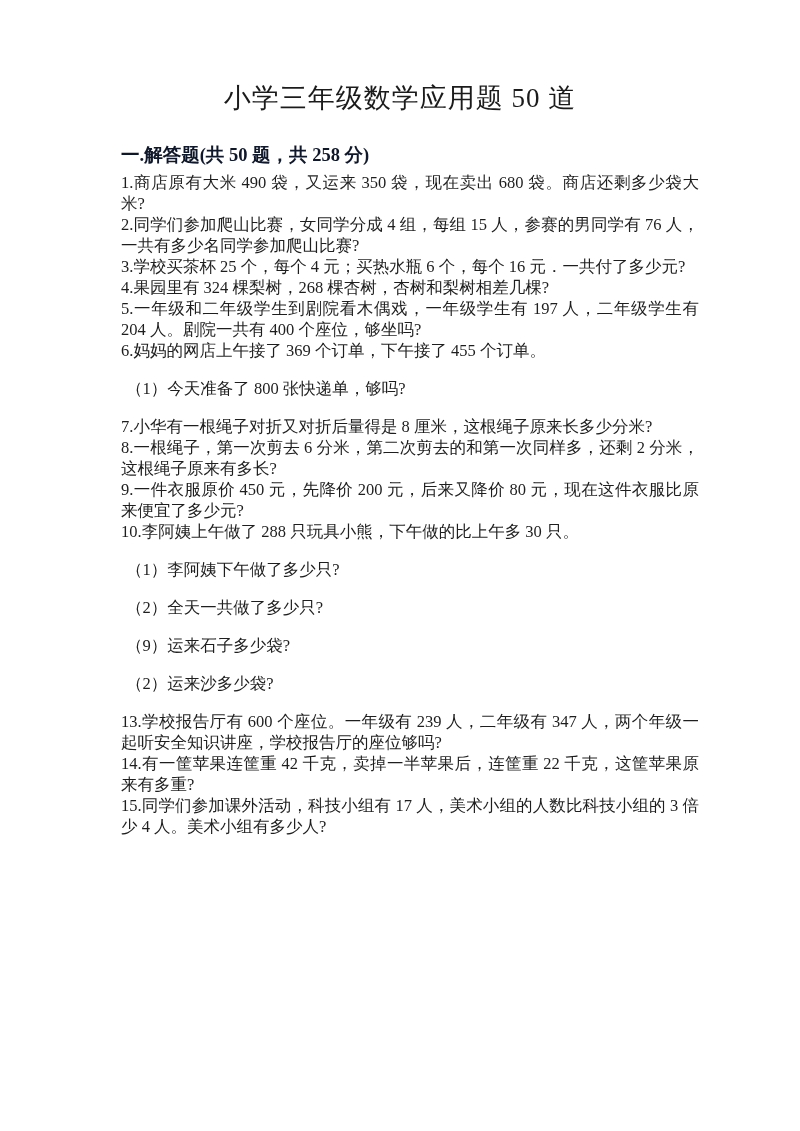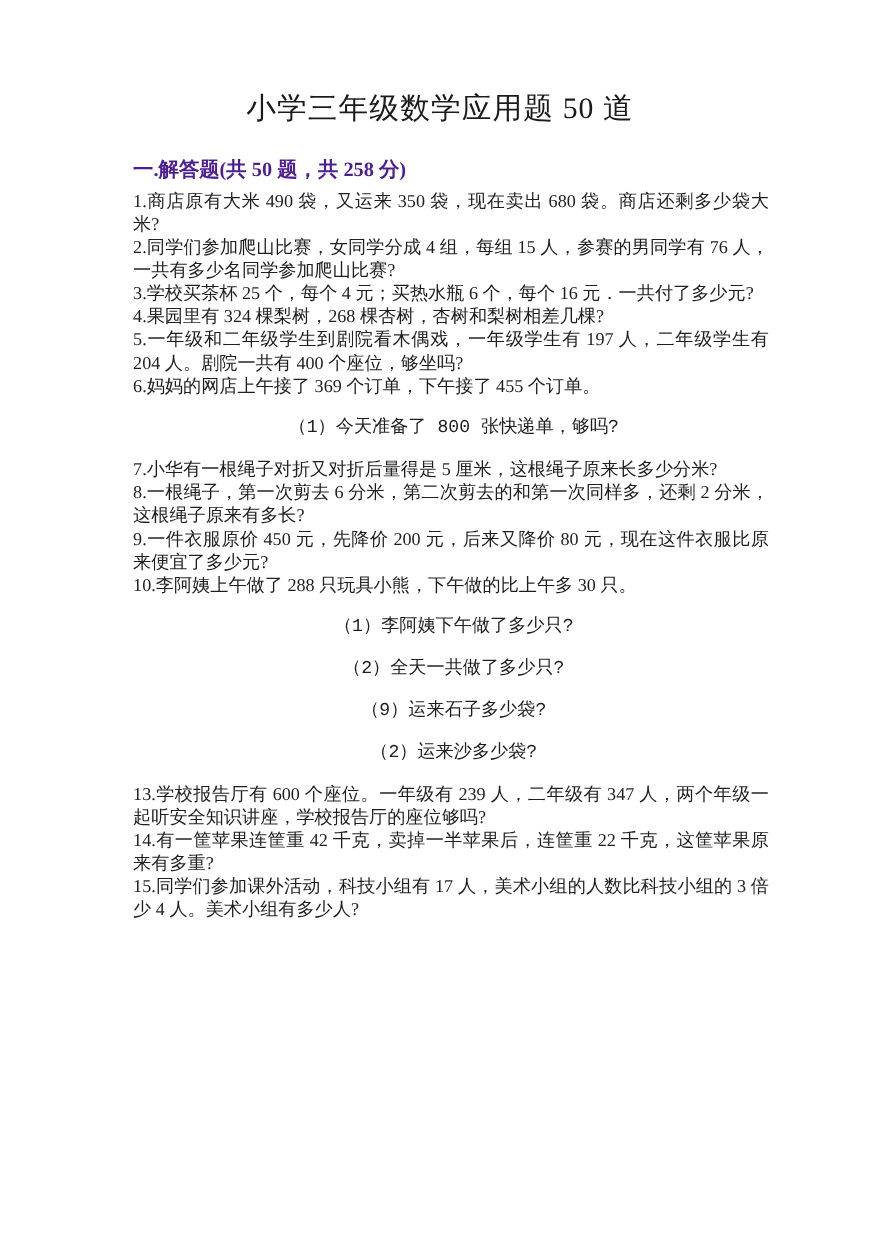--- a/index.html
+++ b/index.html
@@ -23,55 +23,54 @@
     font-weight: 400;
     line-height: 37px;
     letter-spacing: 1px;
     color: #1b1b1b;
   }
   .section-heading {
     margin: 26px 0 0 121px;
     font-size: 18.5px;
     font-weight: 700;
     line-height: 24px;
-    color: #4c1d95;
+    color: #0f172a;
   }
   .content {
     margin: 5px 0 0 121px;
     width: 578px;
     font-size: 16.5px;
     line-height: 21px;
     text-align: justify;
   }
   .para {
     margin: 0;
     padding: 0;
   }
   .para.sub {
     margin: 17px 0;
     padding-left: 5px;
-    text-align: center;
-    font-family: Liberation Mono, monospace;
+    text-align: left;
   }
 </style>
 </head>
 <body>
 
 <div class="page">
   <h1 class="doc-title">小学三年级数学应用题 50 道</h1>
   <h2 class="section-heading">一.解答题(共 50 题，共 258 分)</h2>
   <div class="content">
       <p class="para">1.商店原有大米 490 袋，又运来 350 袋，现在卖出 680 袋。商店还剩多少袋大米?</p>
       <p class="para">2.同学们参加爬山比赛，女同学分成 4 组，每组 15 人，参赛的男同学有 76 人，一共有多少名同学参加爬山比赛?</p>
       <p class="para">3.学校买茶杯 25 个，每个 4 元；买热水瓶 6 个，每个 16 元．一共付了多少元?</p>
       <p class="para">4.果园里有 324 棵梨树，268 棵杏树，杏树和梨树相差几棵?</p>
       <p class="para">5.一年级和二年级学生到剧院看木偶戏，一年级学生有 197 人，二年级学生有 204 人。剧院一共有 400 个座位，够坐吗?</p>
       <p class="para">6.妈妈的网店上午接了 369 个订单，下午接了 455 个订单。</p>
       <p class="para sub">（1）今天准备了 800 张快递单，够吗?</p>
-      <p class="para">7.小华有一根绳子对折又对折后量得是 5 厘米，这根绳子原来长多少分米?</p>
+      <p class="para">7.小华有一根绳子对折又对折后量得是 8 厘米，这根绳子原来长多少分米?</p>
       <p class="para">8.一根绳子，第一次剪去 6 分米，第二次剪去的和第一次同样多，还剩 2 分米，这根绳子原来有多长?</p>
       <p class="para">9.一件衣服原价 450 元，先降价 200 元，后来又降价 80 元，现在这件衣服比原来便宜了多少元?</p>
       <p class="para">10.李阿姨上午做了 288 只玩具小熊，下午做的比上午多 30 只。</p>
       <p class="para sub">（1）李阿姨下午做了多少只?</p>
       <p class="para sub">（2）全天一共做了多少只?</p>
       <p class="para sub">（9）运来石子多少袋?</p>
       <p class="para sub">（2）运来沙多少袋?</p>
       <p class="para">13.学校报告厅有 600 个座位。一年级有 239 人，二年级有 347 人，两个年级一起听安全知识讲座，学校报告厅的座位够吗?</p>
       <p class="para">14.有一筐苹果连筐重 42 千克，卖掉一半苹果后，连筐重 22 千克，这筐苹果原来有多重?</p>
       <p class="para">15.同学们参加课外活动，科技小组有 17 人，美术小组的人数比科技小组的 3 倍少 4 人。美术小组有多少人?</p>

